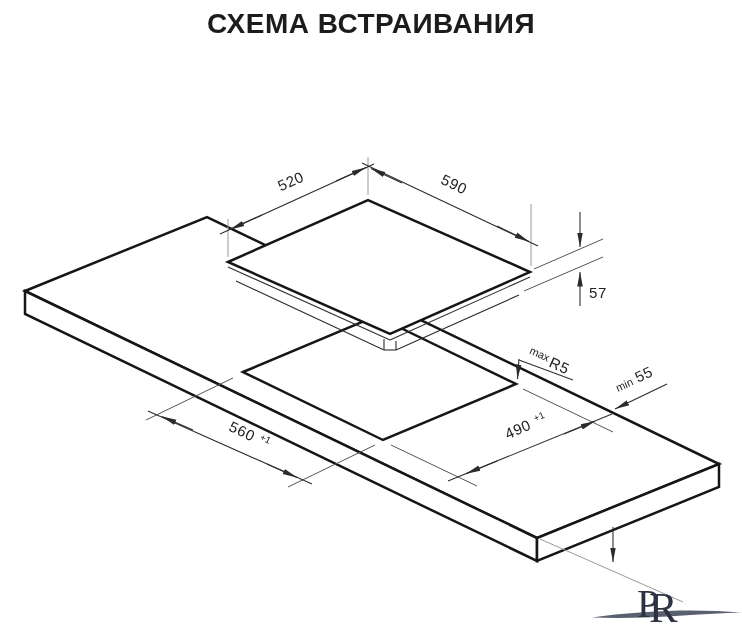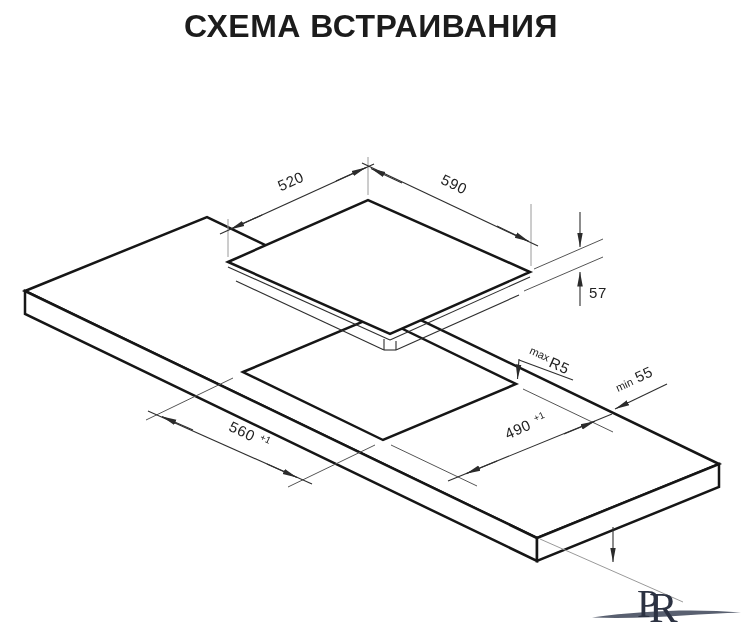--- a/index.html
+++ b/index.html
@@ -2,21 +2,21 @@
 <html><head>
 <meta charset="utf-8">
 <style>
   html,body{margin:0;padding:0;background:#ffffff;}
   .stage{
     position:relative;width:742px;height:640px;background:#ffffff;overflow:hidden;
     font-family:"Liberation Sans", sans-serif;
   }
   .title{
     position:absolute;top:8px;left:0;width:742px;text-align:center;
-    font-size:32px;font-weight:700;letter-spacing:.5px;color:#1c1c1c;
+    font-size:28px;font-weight:700;letter-spacing:.5px;color:#1c1c1c;
     font-family:"Liberation Sans", sans-serif;
   }
   svg{position:absolute;left:0;top:0;}
   .outline{fill:#ffffff;stroke:#161616;stroke-width:2.5;stroke-linejoin:miter;}
   .thin{fill:none;stroke:#2e2e2e;stroke-width:1.1;}
   .thin-lt{fill:none;stroke:#555555;stroke-width:1;}
   .ext-gray{fill:none;stroke:#9a9a9a;stroke-width:1;}
   .dimtxt{fill:#222222;font-size:15px;font-family:"Liberation Sans",sans-serif;letter-spacing:.6px;}
   .dimtxt-sm{fill:#222222;font-size:11px;font-family:"Liberation Sans",sans-serif;}
   .suptxt{fill:#222222;font-size:9.5px;font-family:"Liberation Sans",sans-serif;}

